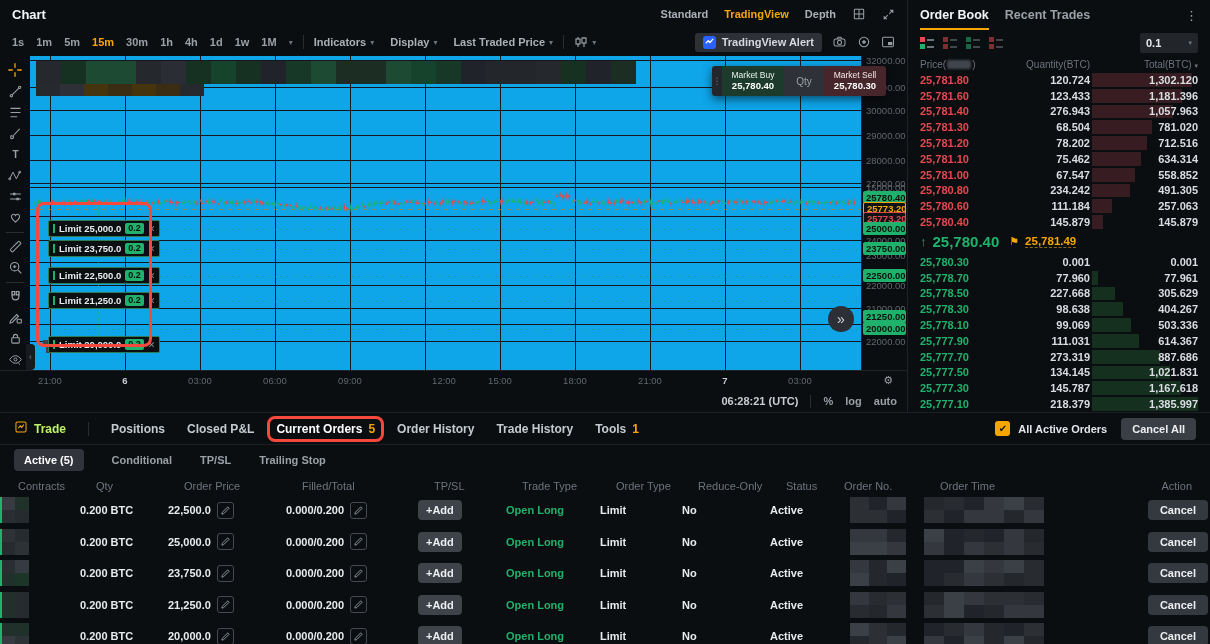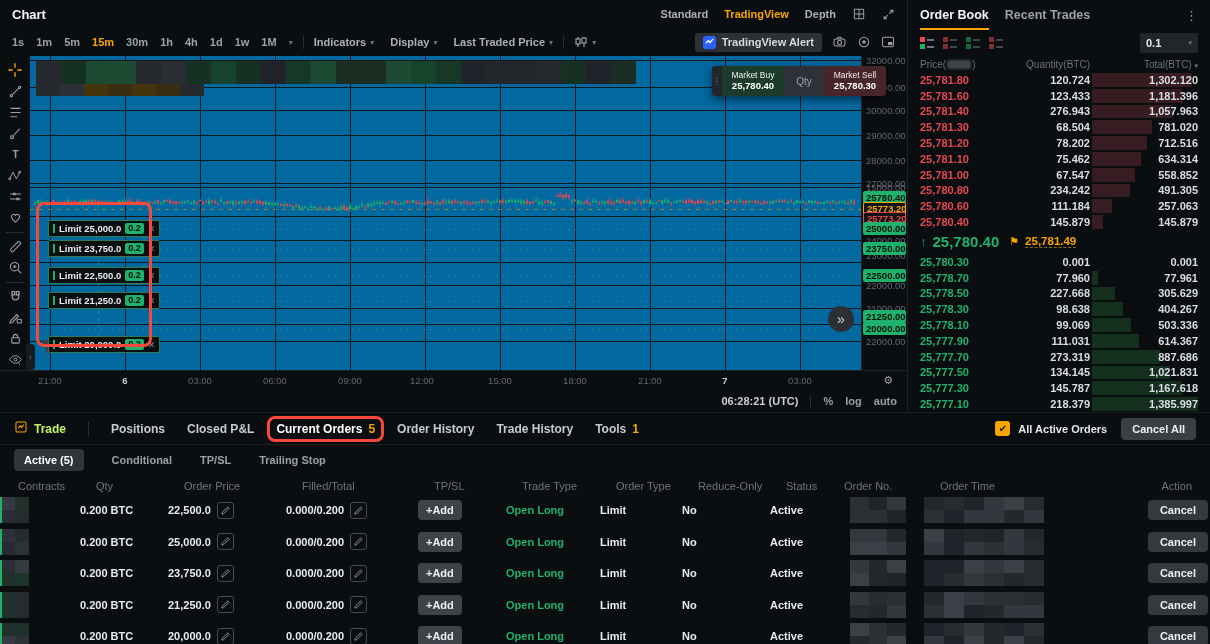--- a/index.html
+++ b/index.html
@@ -27,21 +27,21 @@
   .menu{color:#aab0b6;font-weight:600;display:inline-flex;gap:4px;align-items:center;cursor:pointer;}
   .candle-type{display:inline-flex;align-items:center;gap:4px;color:#9aa0a6;cursor:pointer;}
   .ch2-right{margin-left:auto;display:flex;align-items:center;gap:10px;}
   .alert-badge{display:inline-flex;align-items:center;gap:6px;background:#2d3137;border-radius:3px;padding:3px 8px;color:#d6dade;font-weight:600;cursor:pointer;}
   .tv-sq{width:13px;height:13px;border-radius:3px;background:#2962ff;display:inline-flex;align-items:center;justify-content:center;}
   
   .chart-body{height:314px;display:flex;position:relative;}
   .draw-toolbar{width:30px;display:flex;flex-direction:column;align-items:center;padding-top:4px;gap:1px;}
   .dt-icon{width:24px;height:21px;display:flex;align-items:center;justify-content:center;color:#9aa0a6;cursor:pointer;}
   .dt-sep{width:18px;height:1px;background:#2a2e33;margin:3px 0;}
-  .plot{position:relative;width:831px;height:314px;background:#0369a1;overflow:hidden;}
+  .plot{position:relative;width:831px;height:314px;background:#0ea5e9;overflow:hidden;}
   .hgrid{position:absolute;left:0;right:0;height:1px;background:#14171c;}
   .vgrid{position:absolute;top:0;bottom:0;width:1px;background:#14171c;}
   .candles{position:absolute;left:0;top:0;}
   .mosaic{display:flex;flex-wrap:wrap;overflow:hidden;position:absolute;}
   .mosaic i{display:block;}
   .m-inline{position:relative;display:inline-flex;flex-wrap:wrap;overflow:hidden;}
   .limit-line{position:absolute;left:16px;right:0;height:1px;background-image:repeating-linear-gradient(90deg,#239c63 0 2px,transparent 2px 6px);opacity:.5;}
   .alert-line{position:absolute;left:0;right:0;height:1px;background-image:repeating-linear-gradient(90deg,#b9831f 0 4px,transparent 4px 9px);opacity:.8;}
   .vdash-green{position:absolute;width:1px;background-image:repeating-linear-gradient(180deg,#2fae71 0 3px,transparent 3px 7px);opacity:.55;}
   .limit-tag{position:absolute;left:18px;height:17px;display:inline-flex;align-items:center;background:#0c0f12;border:1px solid #2f7c54;border-radius:2px;padding-right:4px;font-size:9.5px;font-weight:700;color:#e8eaed;z-index:5;cursor:pointer;}
@@ -1003,21 +1003,21 @@
         <div class="collapse" style="left:26px;top:288px;">‹</div>
       </div>
 
       <div class="taxis">
         <div class="taxis-inner" id="taxisLabels">
             <span class="ta-label" style="left:20px">21:00</span>
             <span class="ta-label day" style="left:95px">6</span>
             <span class="ta-label" style="left:170px">03:00</span>
             <span class="ta-label" style="left:245px">06:00</span>
             <span class="ta-label" style="left:320px">09:00</span>
-            <span class="ta-label" style="left:392px">12:00</span>
+            <span class="ta-label" style="left:414px">12:00</span>
             <span class="ta-label" style="left:470px">15:00</span>
             <span class="ta-label" style="left:545px">18:00</span>
             <span class="ta-label" style="left:620px">21:00</span>
             <span class="ta-label day" style="left:695px">7</span>
             <span class="ta-label" style="left:770px">03:00</span>
           </div>
         <span class="taxis-gear">⚙</span>
       </div>
 
       <div class="chstatus">

